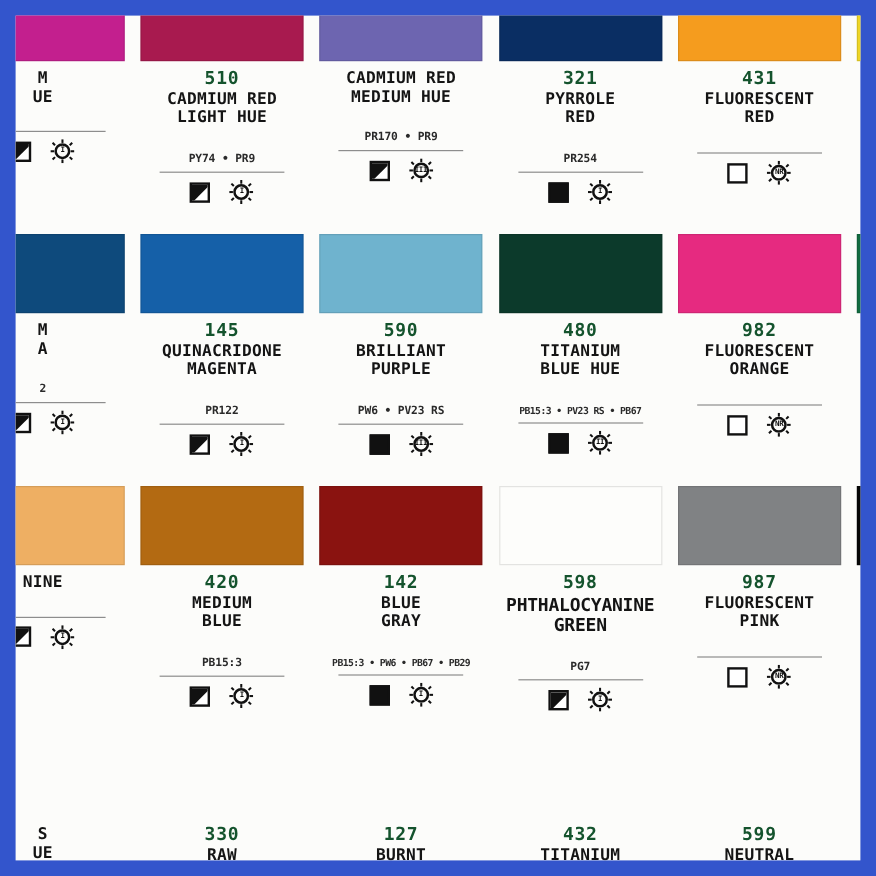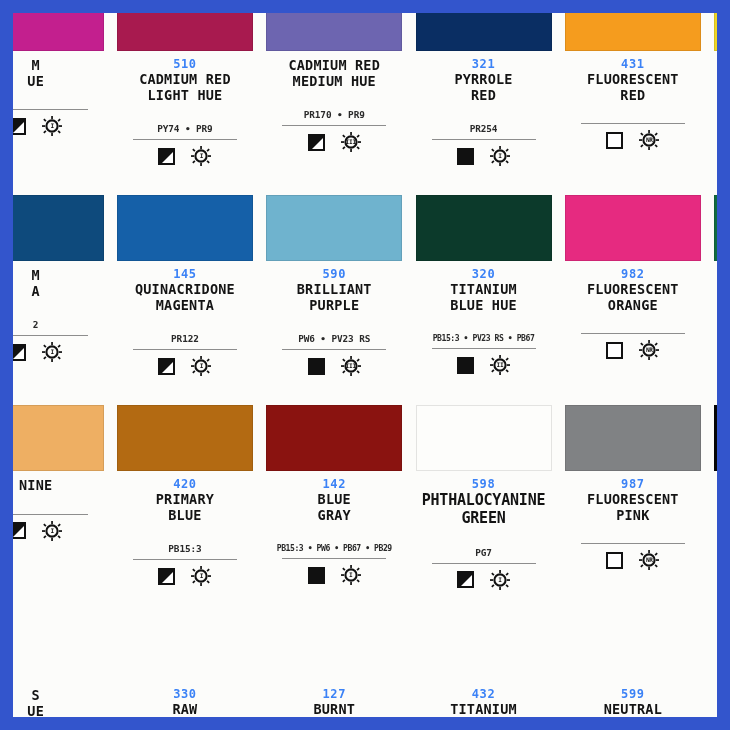--- a/index.html
+++ b/index.html
@@ -43,23 +43,23 @@
     box-sizing:border-box;
     flex:0 0 auto;
   }
   .info{
     width:140px;
     text-align:center;
     padding-top:6px;
     flex:0 0 auto;
   }
   .code{
-    font-size:12px;
+    font-size:15px;
     letter-spacing:.6px;
-    color:#3b82f6;
+    color:#14532d;
     line-height:1.18;
     font-weight:700;
   }
   .name{
     font-size:13.5px;
     font-weight:700;
     letter-spacing:.2px;
     color:#141414;
     line-height:1.16;
     margin-top:1px;
@@ -363,21 +363,21 @@
                   </g>
                 </svg>
                 <span>III</span>
               </div>
             </div>
           </div>
         </div>
         <div class="cell">
           <div class="swatch" style="background: rgb(12, 58, 43);"></div>
           <div class="info">
-            <div class="code">320</div>
+            <div class="code">480</div>
             <div class="name">TITANIUM
 BLUE HUE</div>
             <div class="pigment tiny">PB15:3 • PV23 RS • PB67</div>
             <div class="rule"></div>
             <div class="icons">
               <div class="op opaque"></div>
               <div class="lf">
                 <svg width="20" height="20" viewBox="0 0 20 20">
                   <g fill="#111">
                     <circle cx="10" cy="10" r="5.6" fill="none" stroke="#111" stroke-width="2.1"></circle>
@@ -459,21 +459,21 @@
                 </svg>
                 <span>I</span>
               </div>
             </div>
           </div>
         </div>
         <div class="cell">
           <div class="swatch" style="background: rgb(179, 106, 18);"></div>
           <div class="info">
             <div class="code">420</div>
-            <div class="name">PRIMARY
+            <div class="name">MEDIUM
 BLUE</div>
             <div class="pigment">PB15:3</div>
             <div class="rule"></div>
             <div class="icons">
               <div class="op semi"></div>
               <div class="lf">
                 <svg width="20" height="20" viewBox="0 0 20 20">
                   <g fill="#111">
                     <circle cx="10" cy="10" r="5.6" fill="none" stroke="#111" stroke-width="2.1"></circle>
                     <rect x="9.2" y="0" width="1.7" height="3.1"></rect>

